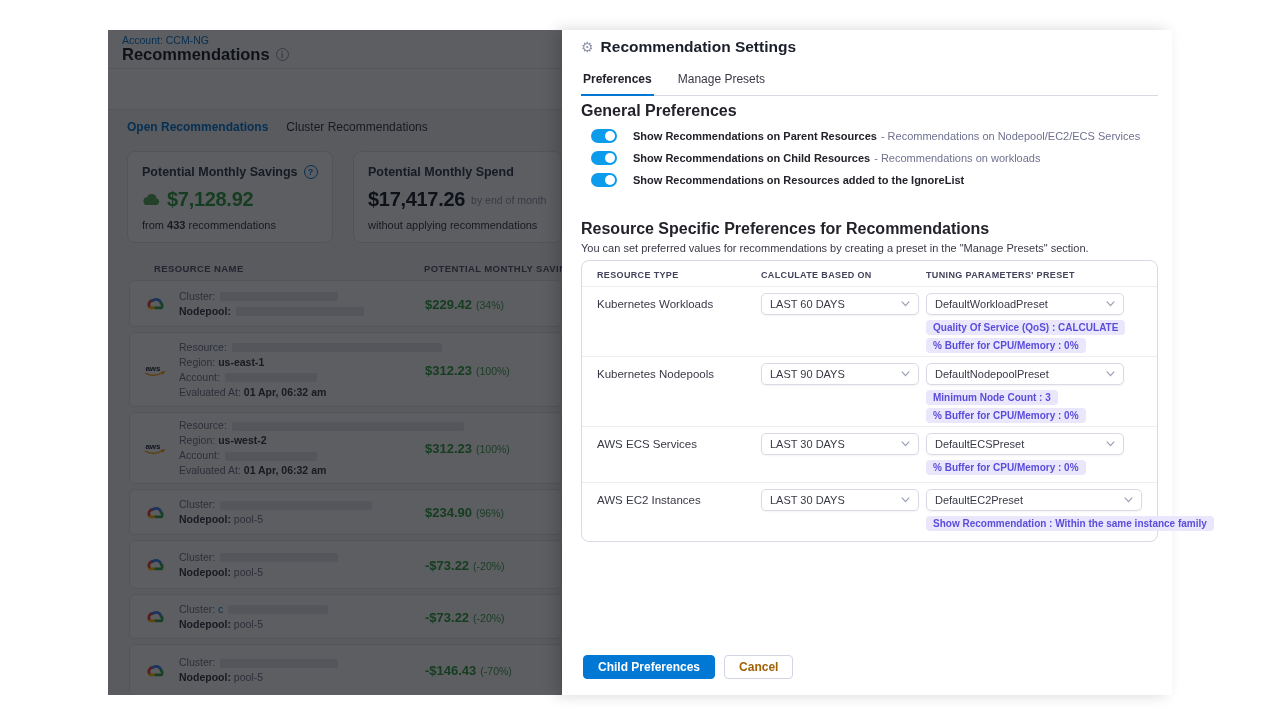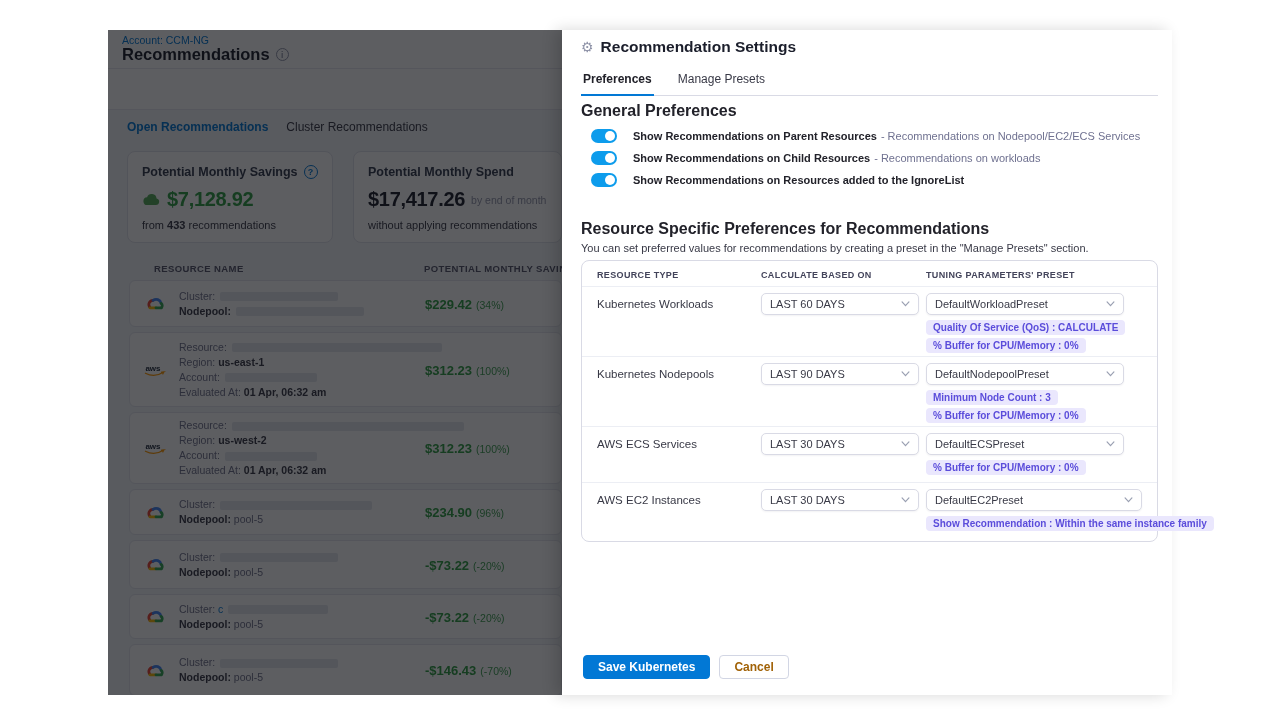--- a/index.html
+++ b/index.html
@@ -392,17 +392,17 @@
               <path d="M1 1 L5 5.4 L9 1" stroke="#9aa0b2" stroke-width="1.4" fill="none" stroke-linecap="round"></path>
             </svg>
         </div>
         <div class="badges">
           <span class="badge">Show Recommendation : Within the same instance family</span>
         </div>
       </div>
     </div>
 
     <div id="drawer-footer" class="abs">
-      <button class="btn btn-primary">Save Kubernetes</button>
+      <button class="btn btn-primary">Child Preferences</button>
       <button class="btn btn-secondary">Cancel</button>
     </div>
   </aside>
 </div>
 
 </body></html>

